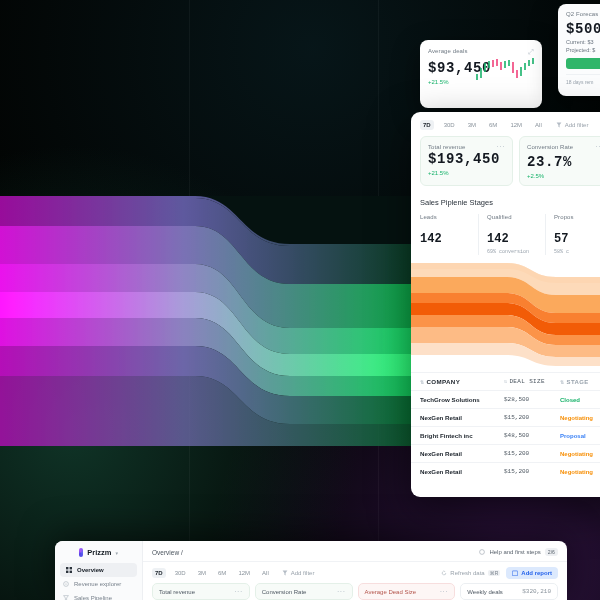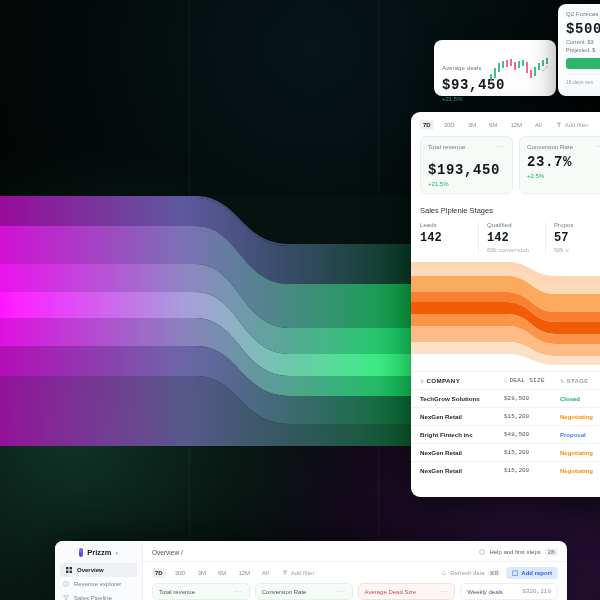--- a/index.html
+++ b/index.html
@@ -47,21 +47,21 @@
   .ribbon svg { display:block; width:100%; height:100%; filter:saturate(1.15); }
 
   
   .card { background:#fff; border-radius:8px; box-shadow:0 10px 28px rgba(0,0,0,.45); }
   .lbl { font-size:6px; color:#707a84; letter-spacing:.1px; }
   .big { font-size:14px; font-weight:700; color:#131820; letter-spacing:.6px;
          font-family:"Liberation Mono", monospace; }
   .up { font-size:6px; color:#17b26a; }
 
   
-  .avg-card { position:absolute; left:434px; top:40px; width:122px; height:56px; padding:25px 8px; }
+  .avg-card { position:absolute; left:420px; top:40px; width:122px; height:68px; padding:8px 8px; }
   .avg-top { display:flex; justify-content:space-between; align-items:flex-start; }
   .spark { position:absolute; right:6px; top:14px; width:62px; height:30px; }
 
   
   .q2-card { position:absolute; left:558px; top:4px; width:86px; height:92px; padding:7px 8px;
              background:#fbfcfd; }
   .q2-btn { height:11px; border-radius:3px; background:#30b66a; margin-top:5px; }
   .q2-note { font-size:5px; color:#98a2ac; margin-top:5px; border-top:1px solid #eef1f4; padding-top:4px; }
   .q2-sub { font-size:5.5px; color:#6b7580; margin-top:2px; }
 
@@ -78,21 +78,21 @@
   .kpi-head { display:flex; justify-content:space-between; align-items:center; }
   .dots { color:#b9c2cb; font-size:7px; letter-spacing:.5px; }
 
   .stages-wrap { padding:4px 9px 0; }
   .stages-title { font-size:7.5px; color:#2b333c; margin-bottom:7px; }
   .stages { display:flex; }
   .stage-col { flex:1; padding-right:8px; border-right:1px solid #edf0f3; padding-left:8px; }
   .stage-col:first-child { padding-left:0; }
   .stage-col:last-child { border-right:none; }
   .stage-num { font-size:12px; font-weight:700; color:#141a21;
-               font-family:"Liberation Mono", monospace; margin-top:3px; }
+               font-family:"Liberation Mono", monospace; margin-top:12px; }
   .stage-conv { font-size:5px; color:#98a2ac; margin-top:3px; font-family:"Liberation Mono", monospace; }
 
   .stream { height:105px; margin-top:6px; position:relative; }
   .stream svg { display:block; width:100%; height:100%; }
 
   
   .tbl { margin-top:6px; }
   .tr { display:flex; align-items:center; padding:5px 9px; border-top:1px solid #f0f2f5; }
   .th { color:#98a2ac; font-size:5.2px; letter-spacing:.35px; }
   .td-co { flex:1; font-size:6.2px; font-weight:700; color:#1c232b; }
@@ -251,21 +251,21 @@
         <span>Add filter</span>
       </span>
     </div>
 
     <div class="kpis">
       <div class="kpi">
         <div class="kpi-head">
           <span class="lbl">Total revenue</span>
           <span class="dots">···</span>
         </div>
-        <div class="big" style="margin-top:12px">$193,450</div>
+        <div class="big" style="margin-top:1px">$193,450</div>
         <div class="up" style="margin-top:3px">+21.5%</div>
       </div>
       <div class="kpi">
         <div class="kpi-head">
           <span class="lbl">Conversion Rate</span>
           <span class="dots">···</span>
         </div>
         <div class="big" style="margin-top:4px">23.7%</div>
         <div class="up" style="margin-top:3px">+2.5%</div>
       </div>

